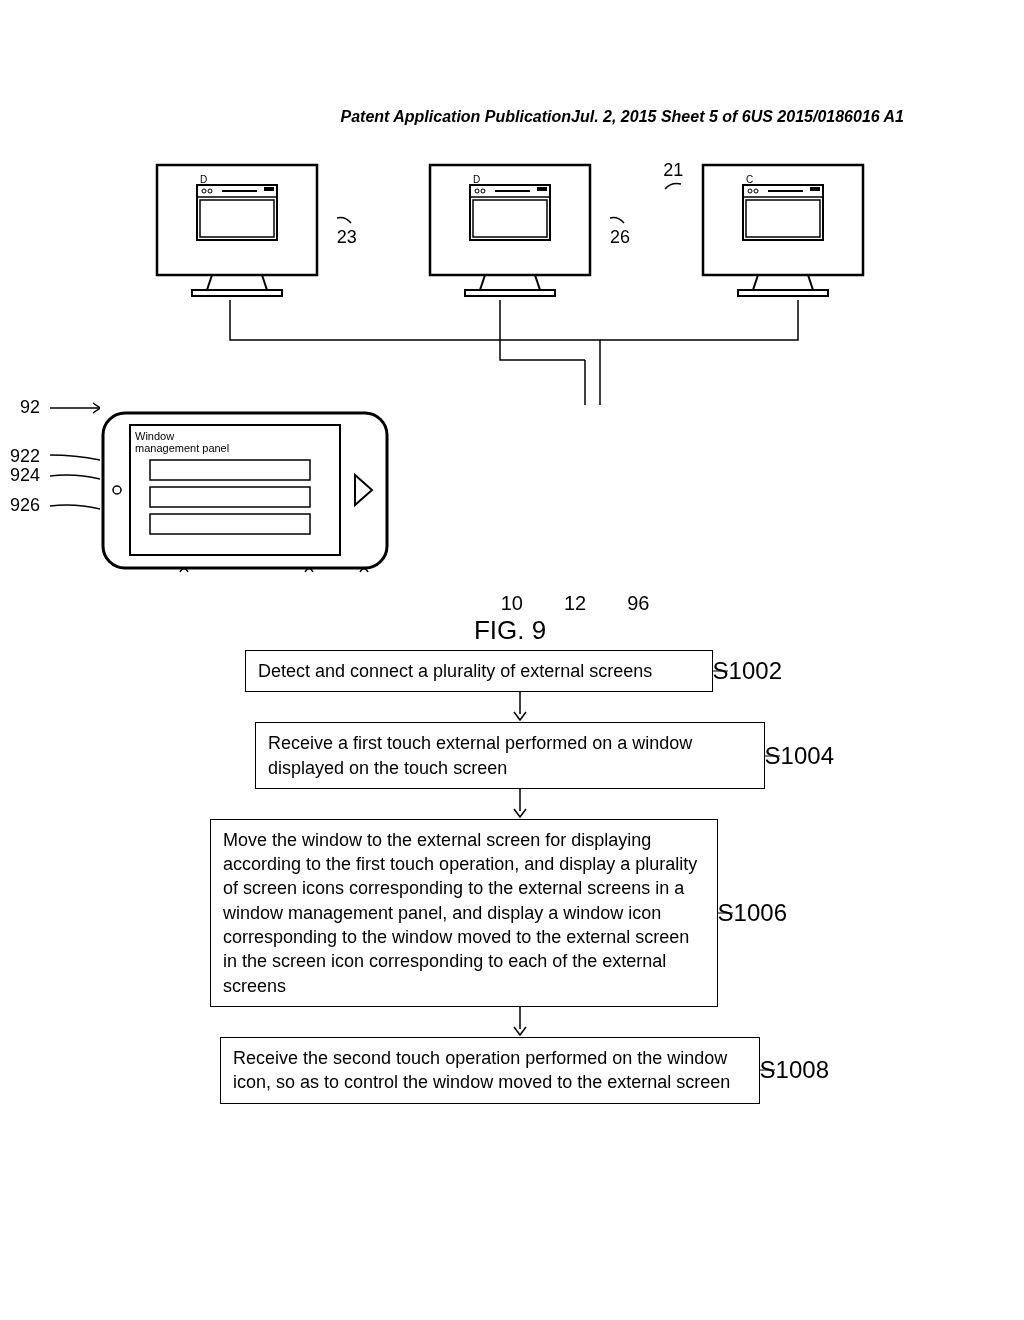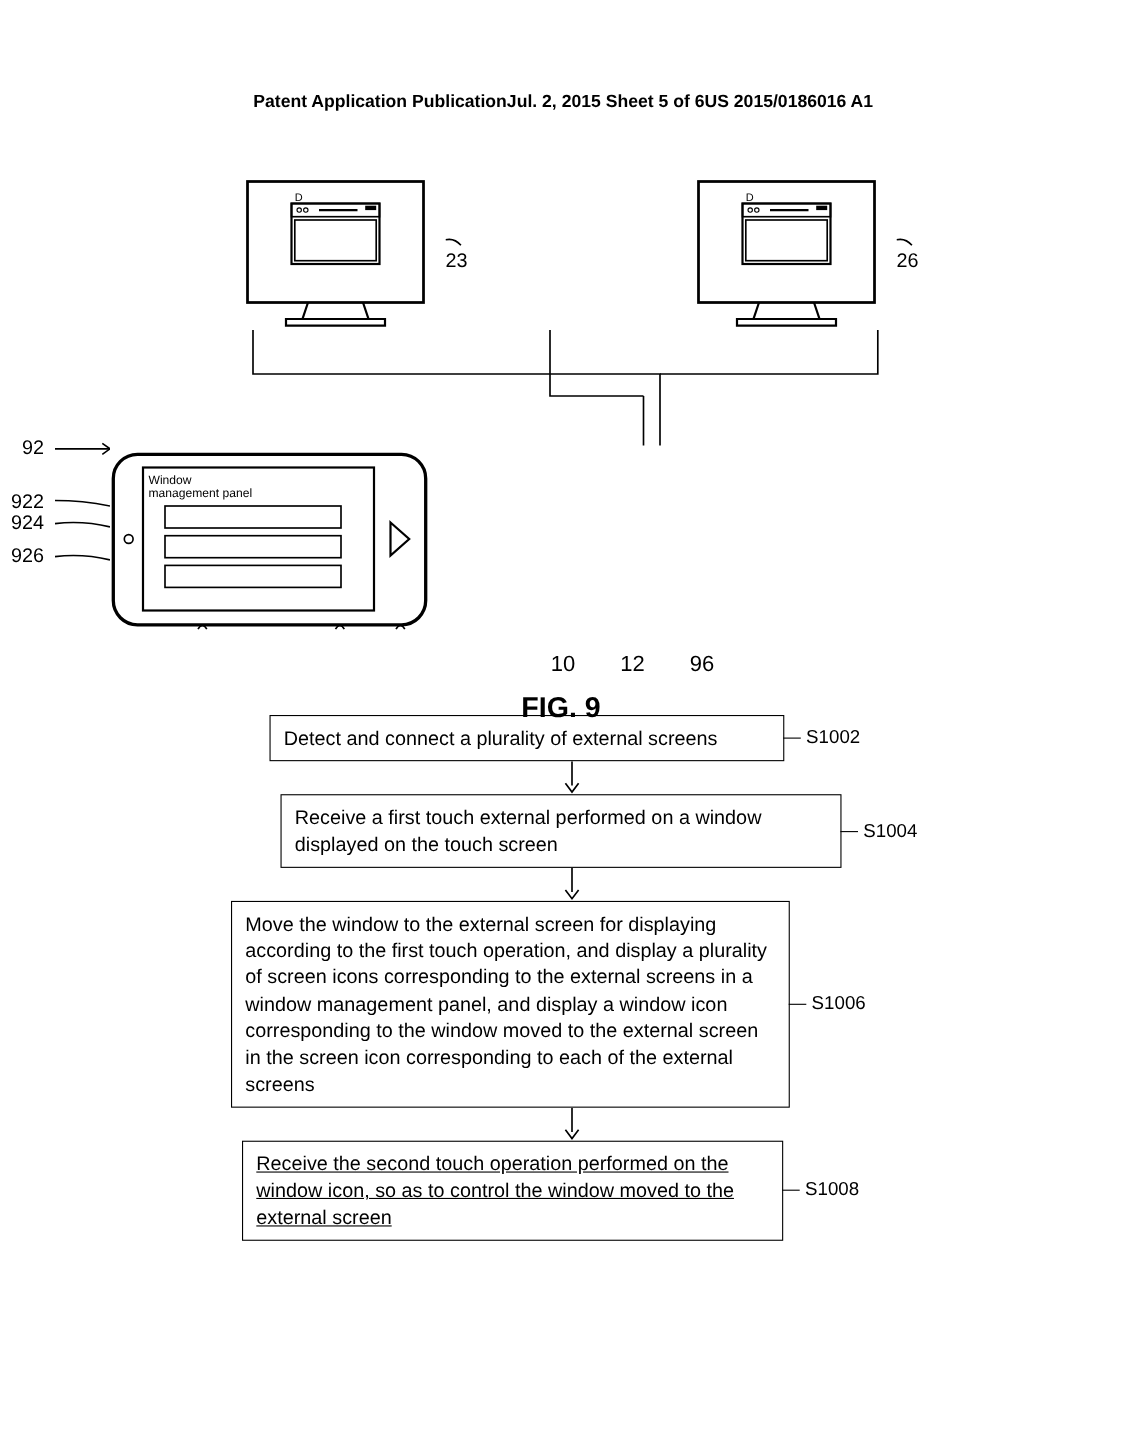--- a/index.html
+++ b/index.html
@@ -5,23 +5,24 @@
     * { margin: 0; padding: 0; box-sizing: border-box; }
     body {
       width: 1024px;
       height: 1320px;
       background: #fff;
       font-family: Arial, sans-serif;
       position: relative;
     }
     .header {
       display: flex;
-      justify-content: center;
-      padding: 84px 120px 0 120px;
+      justify-content: flex-end;
+      padding: 108px 120px 0 120px;
       font-size: 16px;
+      font-style: italic;
     }
     .header-left { font-weight: bold; }
     .header-mid { font-weight: bold; }
     .header-right { font-weight: bold; }
     
     .fig9-container {
       position: absolute;
       top: 160px;
       left: 100px;
       width: 820px;
@@ -57,22 +58,21 @@
       justify-content: center;
       gap: 41px;
       margin-top: 8px;
       font-size: 20px;
       padding-left: 130px;
     }
     
     .fig-title {
       text-align: center;
       font-size: 26px;
-      font-weight: bold;
-      margin-top: 12px;
+      font-weight: normal;
     }
     
     .flowchart {
       position: absolute;
       top: 650px;
       left: 210px;
       width: 620px;
     }
     
     .flow-box {
@@ -81,21 +81,21 @@
       font-size: 18px;
       line-height: 1.35;
       position: relative;
     }
     
     .flow-label {
       position: absolute;
       right: -70px;
       top: 50%;
       transform: translateY(-50%);
-      font-size: 17px;
+      font-size: 24px;
       white-space: nowrap;
     }
     
     .flow-label-tick {
       position: absolute;
       right: -16px;
       top: 50%;
       transform: translateY(-50%);
       width: 16px;
       border-top: 1.5px solid #000;
@@ -161,20 +161,40 @@
         <path d="M 60 115 L 55 130 L 115 130 L 110 115 M 40 130 L 130 130 L 130 136 L 40 136 Z" fill="none" stroke="#000" stroke-width="2"></path>
       </svg>
       <div class="monitor-label" style="right:-35px; top:55px">
         <svg width="20" height="12" style="vertical-align:middle">
             <path d="M 0 3 Q 8 1 14 8" fill="none" stroke="#000" stroke-width="1.5"></path>
           </svg>
         <span>26</span>
       </div>
     </div>
 
+    <div class="monitor">
+      <div style="position:absolute; left:-35px; top:0; font-size:18px">
+        <span>21</span>
+        <svg width="20" height="12" style="vertical-align:middle">
+            <path d="M 2 8 Q 8 1 18 3" fill="none" stroke="#000" stroke-width="1.5"></path>
+          </svg>
+      </div>
+      <svg width="170" height="150" viewBox="0 0 170 150">
+        <rect x="5" y="5" width="160" height="110" fill="none" stroke="#000" stroke-width="2.5"></rect>
+        <rect x="45" y="25" width="80" height="55" fill="none" stroke="#000" stroke-width="2"></rect>
+        <rect x="45" y="25" width="80" height="12" fill="none" stroke="#000" stroke-width="1.5"></rect>
+        <rect x="48" y="40" width="74" height="37" fill="none" stroke="#000" stroke-width="1.5"></rect>
+        <circle cx="52" cy="31" r="2" fill="none" stroke="#000" stroke-width="1"></circle>
+        <circle cx="58" cy="31" r="2" fill="none" stroke="#000" stroke-width="1"></circle>
+        <line x1="70" y1="31" x2="105" y2="31" stroke="#000" stroke-width="2"></line>
+        <rect x="112" y="27" width="10" height="4" fill="#000"></rect>
+        <text x="48" y="23" font-size="10">C</text>
+        <path d="M 60 115 L 55 130 L 115 130 L 110 115 M 40 130 L 130 130 L 130 136 L 40 136 Z" fill="none" stroke="#000" stroke-width="2"></path>
+      </svg>
+    </div>
   </div>
 
   <svg width="820" height="110" style="position:absolute; top:140px; left:0">
     <path d="M 130 0 L 130 40 L 470 40" fill="none" stroke="#000" stroke-width="1.5"></path>
     <path d="M 400 0 L 400 60 L 485 60" fill="none" stroke="#000" stroke-width="1.5"></path>
     <path d="M 698 0 L 698 40 L 500 40" fill="none" stroke="#000" stroke-width="1.5"></path>
     <path d="M 470 40 L 500 40 L 500 105" fill="none" stroke="#000" stroke-width="1.5"></path>
     <path d="M 485 60 L 485 105" fill="none" stroke="#000" stroke-width="1.5"></path>
   </svg>
 
@@ -265,19 +285,19 @@
     <div class="flow-label-tick"></div>
     <div class="flow-label">S1006</div>
   </div>
   <div class="flow-arrow">
     <svg width="20" height="30">
         <line x1="10" y1="0" x2="10" y2="22" stroke="#000" stroke-width="1.5"></line>
         <path d="M 4 20 L 10 28 L 16 20" fill="none" stroke="#000" stroke-width="1.5"></path>
       </svg>
   </div>
 
-  <div class="flow-box" style="width:492px; margin-left:10px;text-decoration:underline;">
+  <div class="flow-box" style="width:540px; margin-left:10px;">
     <span>Receive the second touch operation performed on the window icon, so as to control the window moved to the external screen</span>
     <div class="flow-label-tick"></div>
     <div class="flow-label">S1008</div>
   </div>
 
 </div>
 
 </body></html>

